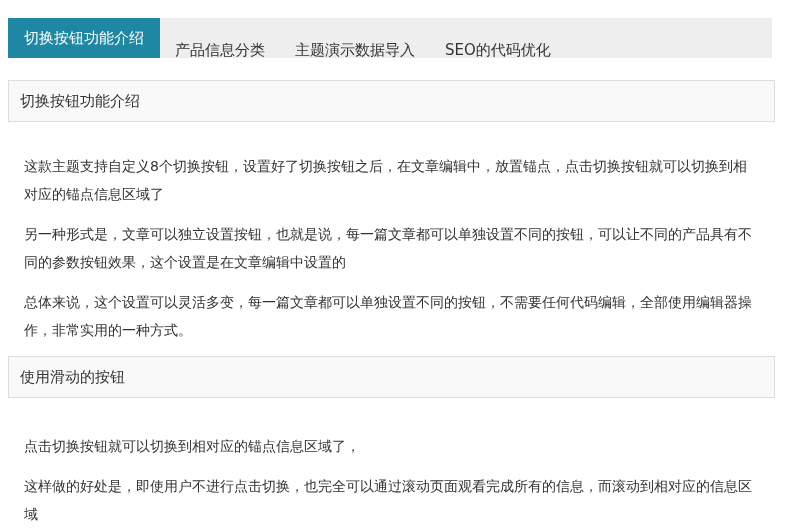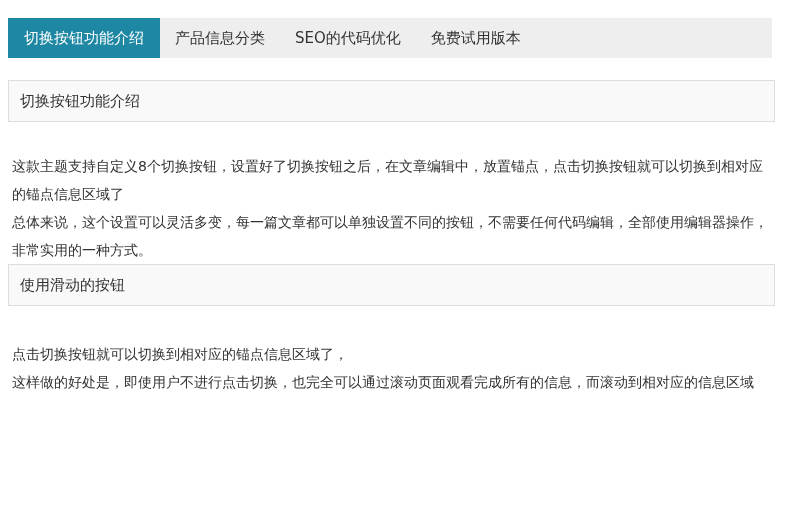--- a/index.html
+++ b/index.html
@@ -17,21 +17,21 @@
   
   .tabbar {
     display: flex;
     width: 764px;
     height: 40px;
     background: #eeeeee;
     align-items: stretch;
   }
   .tab {
     line-height: 40px;
-    padding: 0 15px;
+    padding: 12px 15px;
     font-size: 15px;
     color: #333333;
     cursor: pointer;
     white-space: nowrap;
   }
   .tab.active {
     background: #1e87a3;
     color: #ffffff;
     padding: 0 16px;
   }
@@ -52,39 +52,40 @@
   
   .content {
     width: 760px;
     padding-left: 4px;
     font-size: 14px;
     line-height: 28px;
     color: #333333;
   }
   .content.first { margin-top: 30px; }
   .content.second { margin-top: 34px; }
-  .content p { margin: 0; }
+  .content p { margin: 12px; }
   .content b { font-weight: 700; color: #222222; }
 </style>
 </head>
 <body>
 
 <div class="wrap">
 
   <div class="tabbar">
     <div class="tab active">切换按钮功能介绍</div>
     <div class="tab">产品信息分类</div>
+    <div class="tab">主题演示数据导入</div>
     <div class="tab">SEO的代码优化</div>
-    <div class="tab">免费试用版本</div>
   </div>
 
   <div class="section-head first">切换按钮功能介绍</div>
 
   <div class="content first">
     <p>这款主题支持自定义8个切换按钮，设置好了切换按钮之后，在文章编辑中，放置锚点，点击切换按钮就可以切换到相对应的锚点信息区域了</p>
+    <p>另一种形式是，文章可以独立设置按钮，也就是说，每一篇文章都可以单独设置不同的按钮，可以让不同的产品具有不同的参数按钮效果，这个设置是在文章编辑中设置的</p>
     <p>总体来说，这个设置可以灵活多变，每一篇文章都可以单独设置不同的按钮，不需要任何代码编辑，全部使用编辑器操作，非常实用的一种方式。</p>
   </div>
 
   <div class="section-head second">使用滑动的按钮</div>
 
   <div class="content second">
     <p>点击切换按钮就可以切换到相对应的锚点信息区域了，</p>
     <p>这样做的好处是，即使用户不进行点击切换，也完全可以通过滚动页面观看完成所有的信息，而滚动到相对应的信息区域</p>
   </div>
 

